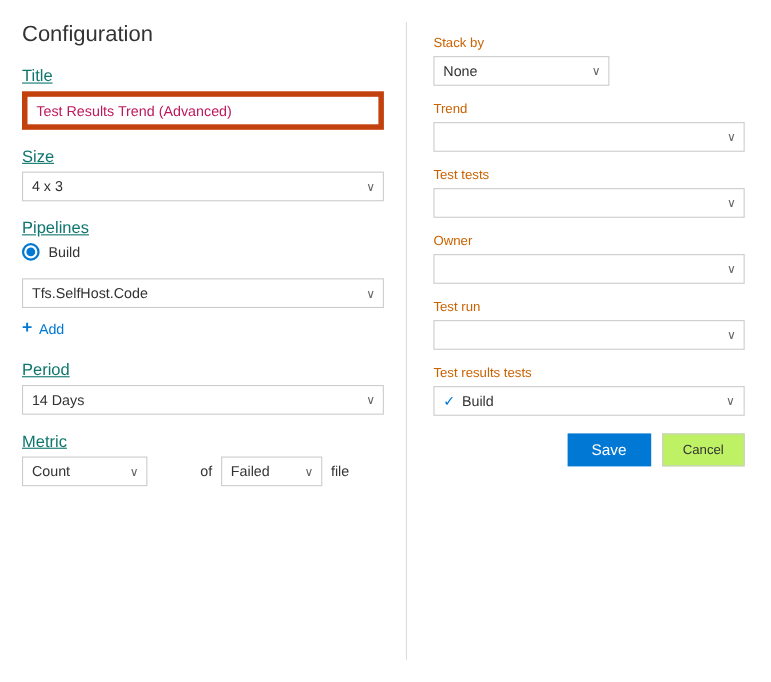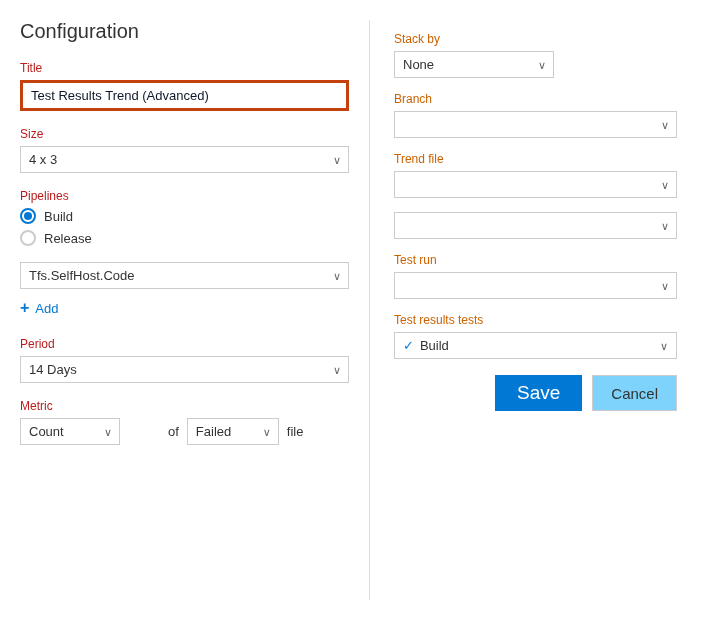--- a/index.html
+++ b/index.html
@@ -29,31 +29,32 @@
     h1 {
       font-size: 20px;
       font-weight: 300;
       color: #333;
       margin-bottom: 18px;
     }
     .field-group {
       margin-bottom: 16px;
     }
     .field-label {
-      color: #b91c1c;
-      font-size: 12px;
+      color: #0f766e;
+      font-size: 15px;
       margin-bottom: 5px;
       display: block;
+      text-decoration: underline;
     }
     input[type="text"] {
       width: 100%;
       padding: 5px 8px;
-      border: 3px solid #c2410c;
-      font-size: 13px;
-      color: #0f172a;
+      border: 5px solid #c2410c;
+      font-size: 13px;
+      color: #be185d;
       outline: none;
     }
     .select-wrapper {
       position: relative;
       display: inline-block;
       width: 100%;
     }
     .select-wrapper select {
       width: 100%;
       padding: 5px 44px 5px 8px;
@@ -126,21 +127,21 @@
       font-size: 16px;
       font-weight: bold;
       color: #0078d4;
     }
     .metric-row {
       display: flex;
       align-items: center;
       gap: 8px;
     }
     .metric-row .select-wrapper {
-      width: 100px;
+      width: 114px;
     }
     .metric-row .select-wrapper.medium {
       width: 92px;
     }
     .metric-of {
       font-size: 13px;
       color: #333;
       margin-left: 40px;
     }
     .metric-tests {
@@ -191,29 +192,29 @@
       display: flex;
       gap: 10px;
       justify-content: flex-end;
       margin-top: 16px;
     }
     .btn-save {
       background: #0078d4;
       color: #fff;
       border: none;
       padding: 7px 22px;
-      font-size: 19px;
+      font-size: 14px;
       cursor: pointer;
     }
     .btn-cancel {
-      background: #7dd3fc;
+      background: #bef264;
       color: #333;
       border: 1px solid #ccc;
       padding: 7px 18px;
-      font-size: 15px;
+      font-size: 12px;
       cursor: pointer;
     }
   </style>
 </head>
 <body>
 
 <div class="page">
 
   <div class="left-panel">
     <h1>Configuration</h1>
@@ -235,24 +236,20 @@
         <span class="chevron">∨</span>
       </div>
     </div>
 
     <div class="field-group">
       <label class="field-label">Pipelines</label>
       <div class="radio-group">
         <div class="radio-item">
           <div class="radio-circle checked"></div>
           <span class="radio-label">Build</span>
-        </div>
-        <div class="radio-item">
-          <div class="radio-circle"></div>
-          <span class="radio-label">Release</span>
         </div>
       </div>
     </div>
 
     <div class="field-group">
       <div class="select-wrapper">
         <select>
           <option selected="">Tfs.SelfHost.Code</option>
         </select>
         <span class="chevron">∨</span>
@@ -309,40 +306,41 @@
           <option selected="">None</option>
           <option>Build</option>
           <option>Test file</option>
           <option>Owner</option>
         </select>
         <span class="chevron">∨</span>
       </div>
     </div>
 
     <div class="right-field-group">
-      <label class="right-field-label">Branch</label>
+      <label class="right-field-label">Trend</label>
       <div class="select-wrapper full-select">
         <select>
           <option value=""></option>
         </select>
         <span class="chevron">∨</span>
       </div>
     </div>
 
     <div class="right-field-group">
-      <label class="right-field-label">Trend file</label>
+      <label class="right-field-label">Test tests</label>
       <div class="select-wrapper full-select">
         <select>
           <option value=""></option>
         </select>
         <span class="chevron">∨</span>
       </div>
     </div>
 
     <div class="right-field-group">
+      <label class="right-field-label">Owner</label>
       <div class="select-wrapper full-select">
         <select>
           <option value=""></option>
         </select>
         <span class="chevron">∨</span>
       </div>
     </div>
 
     <div class="right-field-group">
       <label class="right-field-label">Test run</label>

